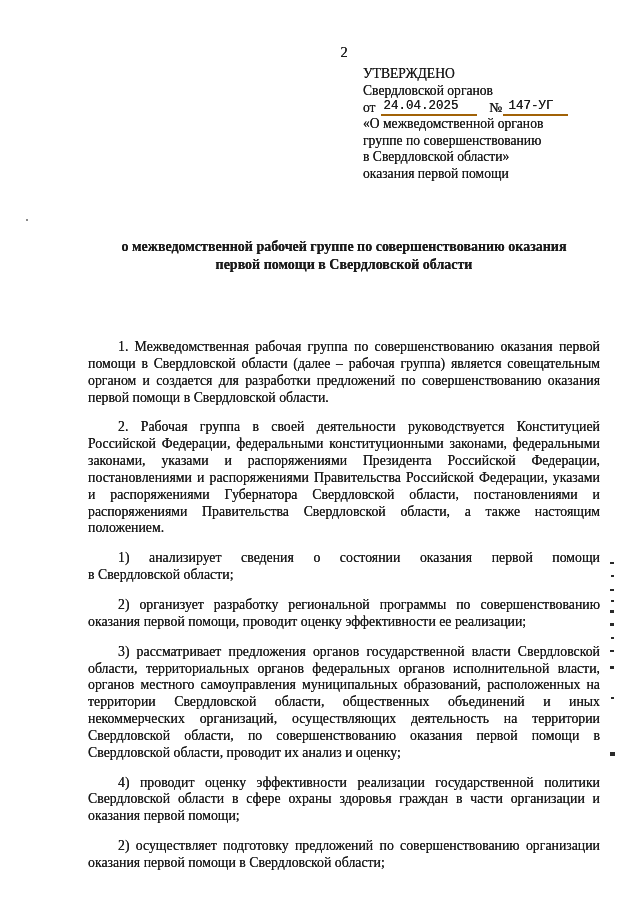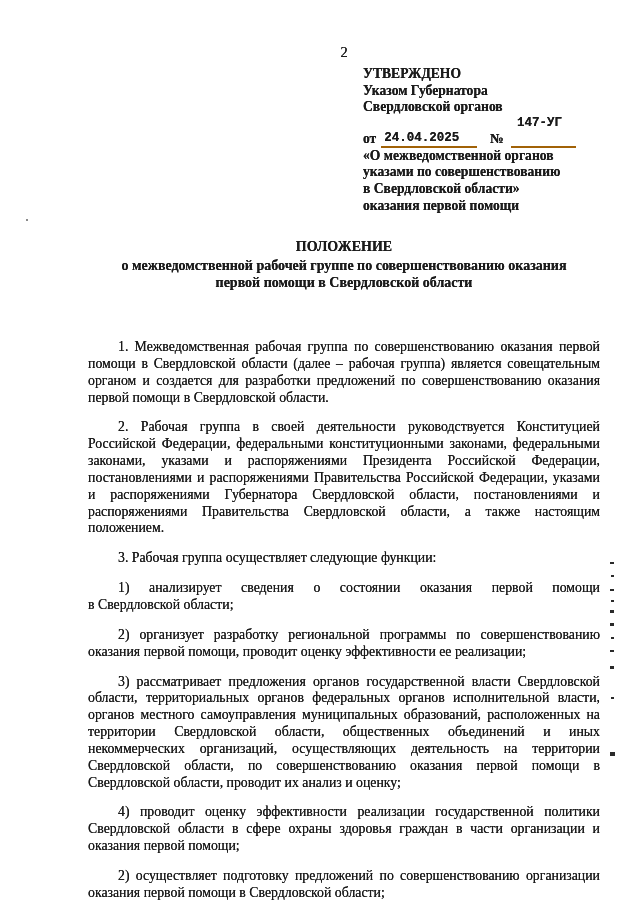--- a/index.html
+++ b/index.html
@@ -18,33 +18,32 @@
     top: 44px; left: 75px; width: 538px;
     text-align: center;
     font-size: 14.5px;
   }
   .approval {
     position: absolute;
     top: 66px; left: 363px;
     font-size: 13.6px;
     line-height: 16.6px;
     white-space: nowrap;
-    font-weight: bold;
   }
   .date-line { display: flex; align-items: flex-end; }
   .fill {
     font-family: "Liberation Mono", monospace;
     font-size: 12.5px;
     border-bottom: 2px solid #a16207;
     display: inline-block;
     line-height: 15px;
   }
   .fill-date { margin-left: 5px; padding: 0 18px 0 3px; }
   .no-sign   { margin-left: 13px; }
-  .fill-num  { margin-left: 7px;  padding: 0 14px 15px 6px; }
+  .fill-num  {  padding: 0 14px 0 6px; }
   .title-block {
     position: absolute;
     top: 238px; left: 75px; width: 538px;
     text-align: center;
     font-weight: bold;
     font-size: 14px;
     line-height: 17.5px;
   }
   .title-heading { margin-bottom: 1px; }
   .doc-body {
@@ -66,43 +65,40 @@
 </style>
 </head>
 <body>
 
 <div class="page">
 
   <div class="page-number">2</div>
 
   <div class="approval">
     <div class="appr-line">УТВЕРЖДЕНО</div>
-    <div class="appr-line">Указом Губернатора</div>
     <div class="appr-line">Свердловской органов</div>
     <div class="appr-line date-line">
       <span>от</span>
       <span class="fill fill-date">24.04.2025</span>
       <span class="no-sign">№</span>
       <span class="fill fill-num">147-УГ</span>
     </div>
     <div class="appr-line">«О межведомственной органов</div>
-    <div class="appr-line">указами по совершенствованию</div>
+    <div class="appr-line">группе по совершенствованию</div>
     <div class="appr-line">в Свердловской области»</div>
     <div class="appr-line">оказания первой помощи</div>
   </div>
 
   <div class="title-block">
-    <div class="title-heading">ПОЛОЖЕНИЕ</div>
     <div class="title-subtitle">о межведомственной рабочей группе по совершенствованию оказания первой&nbsp;помощи в Свердловской области</div>
   </div>
 
   <div class="doc-body">
     <p class="para">1. Межведомственная рабочая группа по совершенствованию оказания первой помощи в Свердловской области (далее – рабочая группа) является совещательным органом и создается для разработки предложений по&nbsp;совершенствованию оказания первой помощи в Свердловской области.</p>
     <p class="para">2. Рабочая группа в своей деятельности руководствуется Конституцией Российской Федерации, федеральными конституционными законами, федеральными законами, указами и распоряжениями Президента Российской Федерации, постановлениями и распоряжениями Правительства Российской Федерации, указами и распоряжениями Губернатора Свердловской области, постановлениями и распоряжениями Правительства Свердловской области, а также настоящим положением.</p>
-    <p class="para">3. Рабочая группа осуществляет следующие функции:</p>
     <p class="para">1) анализирует сведения о состоянии оказания первой помощи в&nbsp;Свердловской&nbsp;области;</p>
     <p class="para">2) организует разработку региональной программы по совершенствованию оказания первой помощи, проводит оценку эффективности ее реализации;</p>
     <p class="para">3) рассматривает предложения органов государственной власти Свердловской области, территориальных органов федеральных органов исполнительной власти, органов местного самоуправления муниципальных образований, расположенных на территории Свердловской области, общественных объединений и иных некоммерческих организаций, осуществляющих деятельность на территории Свердловской области, по совершенствованию оказания первой помощи в Свердловской области, проводит их анализ и оценку;</p>
     <p class="para">4) проводит оценку эффективности реализации государственной политики Свердловской области в сфере охраны здоровья граждан в части организации и оказания первой помощи;</p>
     <p class="para">2) осуществляет подготовку предложений по совершенствованию организации оказания первой помощи в Свердловской области;</p>
   </div>
 
   <div class="artifact artifact-faint" style="left:26px; top:219px; width:2px; height:2px;"></div>
   <div class="artifact" style="left:610px; top:562px; width:4px; height:2px;"></div>
   <div class="artifact" style="left:611px; top:575px; width:3px; height:2px;"></div>

